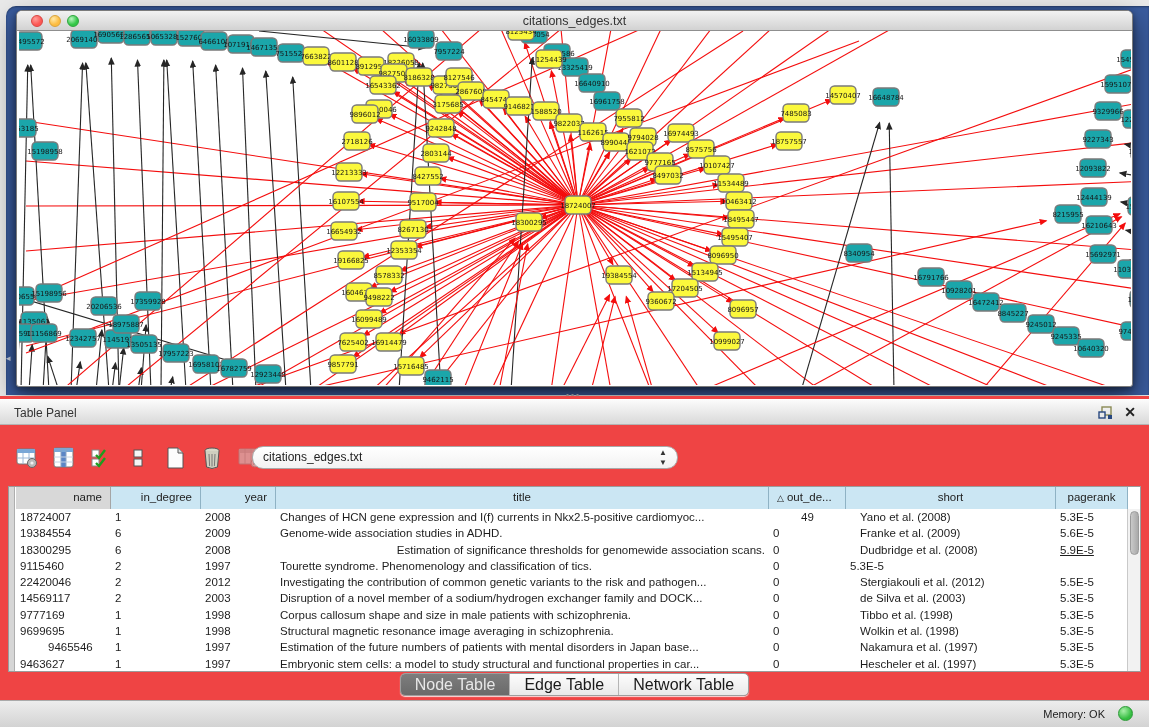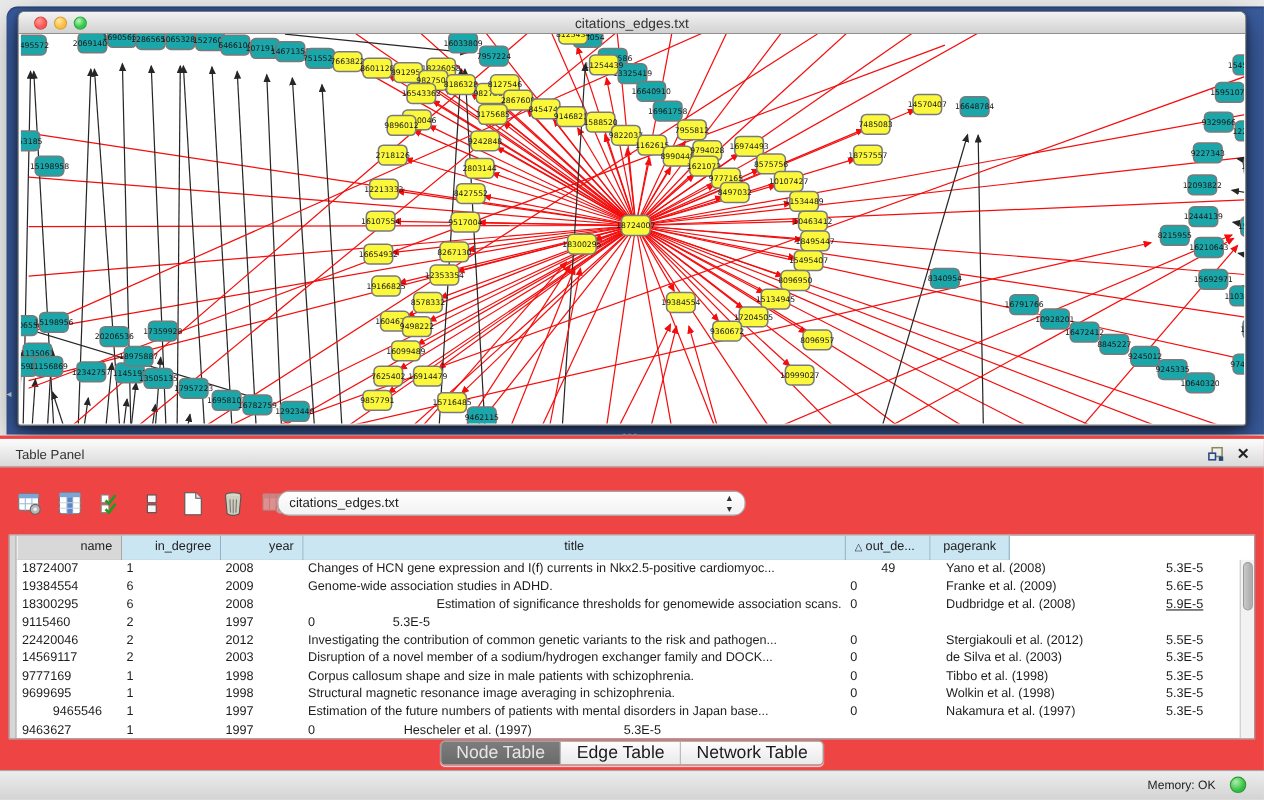--- a/index.html
+++ b/index.html
@@ -862,20 +862,21 @@
   </div>
 
   <div id="tbl">
     <div id="tbl-rowhdr"></div>
     <div id="tbl-head">
         <div class="hcell sel" style="width: 95px; text-align: right;">name</div>
         <div class="hcell" style="width: 90px; text-align: right;">in_degree</div>
         <div class="hcell" style="width: 75px; text-align: right;">year</div>
         <div class="hcell" style="width: 493px; text-align: center;">title</div>
         <div class="hcell" style="width: 77px; text-align: left;"><span class="sortglyph">△</span>out_de...</div>
+        <div class="hcell" style="width: 210px; text-align: center;">short</div>
         <div class="hcell" style="width: 72px; text-align: center;">pagerank</div>
       </div>
     <div id="tbl-body">
         <div class="trow">
           <div class="tcell" style="width: 95px;">18724007</div>
           <div class="tcell" style="width: 90px;">1</div>
           <div class="tcell" style="width: 75px;">2008</div>
           <div class="tcell" style="width: 493px;">Changes of HCN gene expression and I(f) currents in Nkx2.5-positive cardiomyoc...</div>
           <div class="tcell" style="width: 77px; text-align: center;">49</div>
           <div class="tcell" style="width: 210px; padding-left: 14px;">Yano et al. (2008)</div>
@@ -896,20 +897,21 @@
           <div class="tcell" style="width: 75px;">2008</div>
           <div class="tcell" style="width: 493px; text-align: right;">Estimation of significance thresholds for genomewide association scans.</div>
           <div class="tcell" style="width: 77px;">0</div>
           <div class="tcell" style="width: 210px; padding-left: 14px;">Dudbridge et al. (2008)</div>
           <div class="tcell" style="width: 72px; text-decoration: underline;">5.9E-5</div>
         </div>
         <div class="trow">
           <div class="tcell" style="width: 95px;">9115460</div>
           <div class="tcell" style="width: 90px;">2</div>
           <div class="tcell" style="width: 75px;">1997</div>
+          <div class="tcell" style="width: 493px;">Tourette syndrome. Phenomenology and classification of tics.</div>
           <div class="tcell" style="width: 77px;">0</div>
           <div class="tcell" style="width: 72px;">5.3E-5</div>
         </div>
         <div class="trow">
           <div class="tcell" style="width: 95px;">22420046</div>
           <div class="tcell" style="width: 90px;">2</div>
           <div class="tcell" style="width: 75px;">2012</div>
           <div class="tcell" style="width: 493px;">Investigating the contribution of common genetic variants to the risk and pathogen...</div>
           <div class="tcell" style="width: 77px;">0</div>
           <div class="tcell" style="width: 210px; padding-left: 14px;">Stergiakouli et al. (2012)</div>
@@ -948,20 +950,21 @@
           <div class="tcell" style="width: 75px;">1997</div>
           <div class="tcell" style="width: 493px;">Estimation of the future numbers of patients with mental disorders in Japan base...</div>
           <div class="tcell" style="width: 77px;">0</div>
           <div class="tcell" style="width: 210px; padding-left: 14px;">Nakamura et al. (1997)</div>
           <div class="tcell" style="width: 72px;">5.3E-5</div>
         </div>
         <div class="trow">
           <div class="tcell" style="width: 95px;">9463627</div>
           <div class="tcell" style="width: 90px;">1</div>
           <div class="tcell" style="width: 75px;">1997</div>
+          <div class="tcell" style="width: 493px;">Embryonic stem cells: a model to study structural and functional properties in car...</div>
           <div class="tcell" style="width: 77px;">0</div>
           <div class="tcell" style="width: 210px; padding-left: 14px;">Hescheler et al. (1997)</div>
           <div class="tcell" style="width: 72px;">5.3E-5</div>
         </div>
       </div>
     <div id="tbl-scroll">
       <div id="tbl-thumb"></div>
     </div>
   </div>
 

